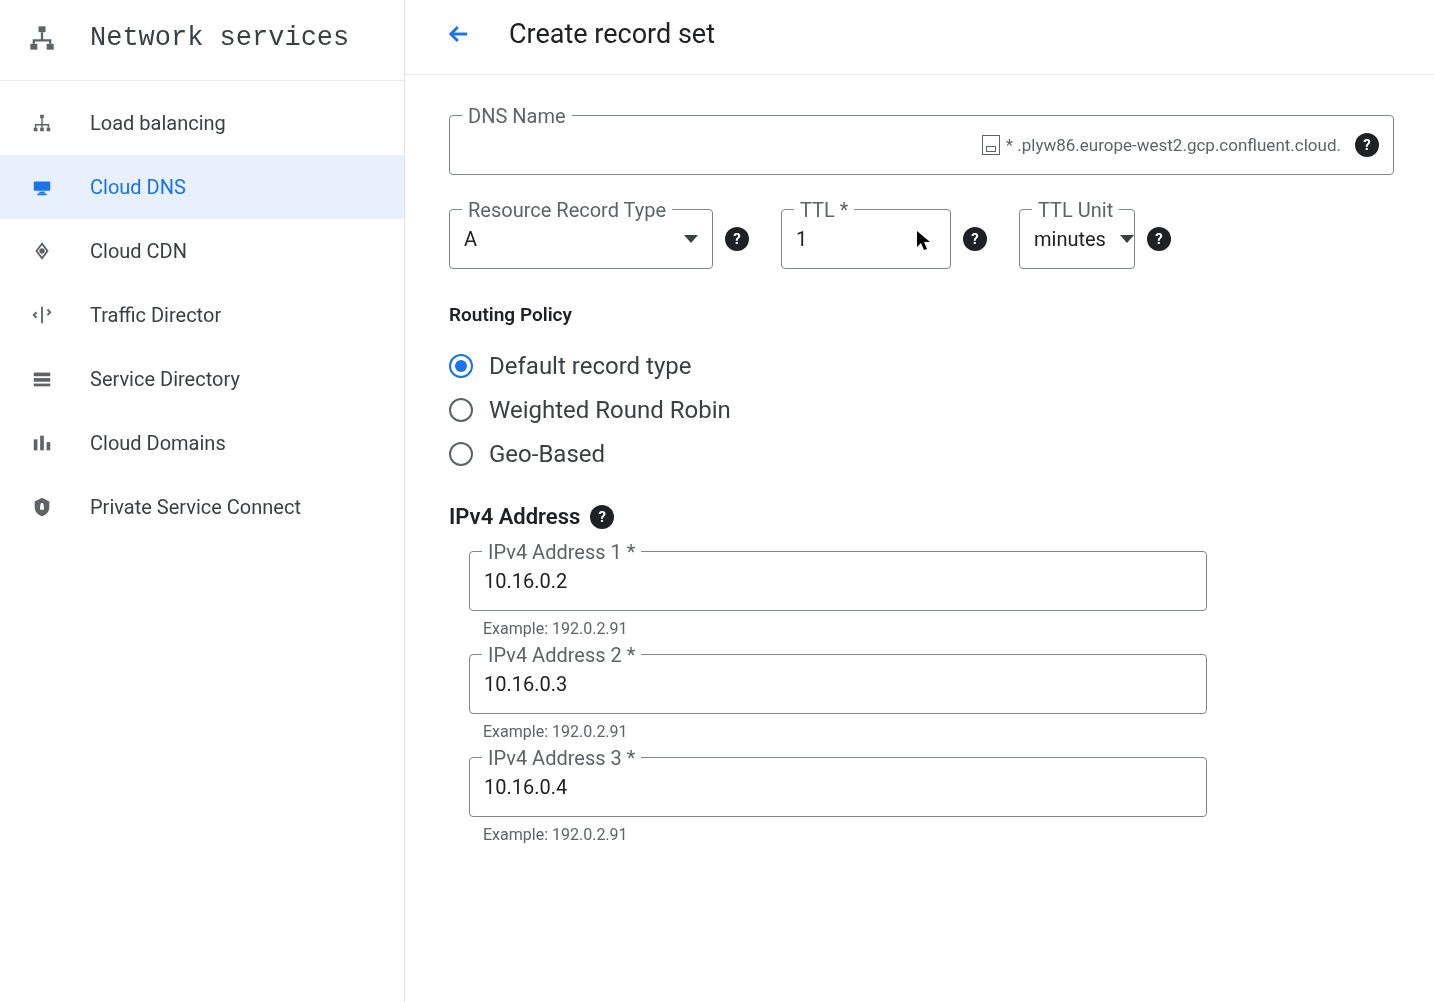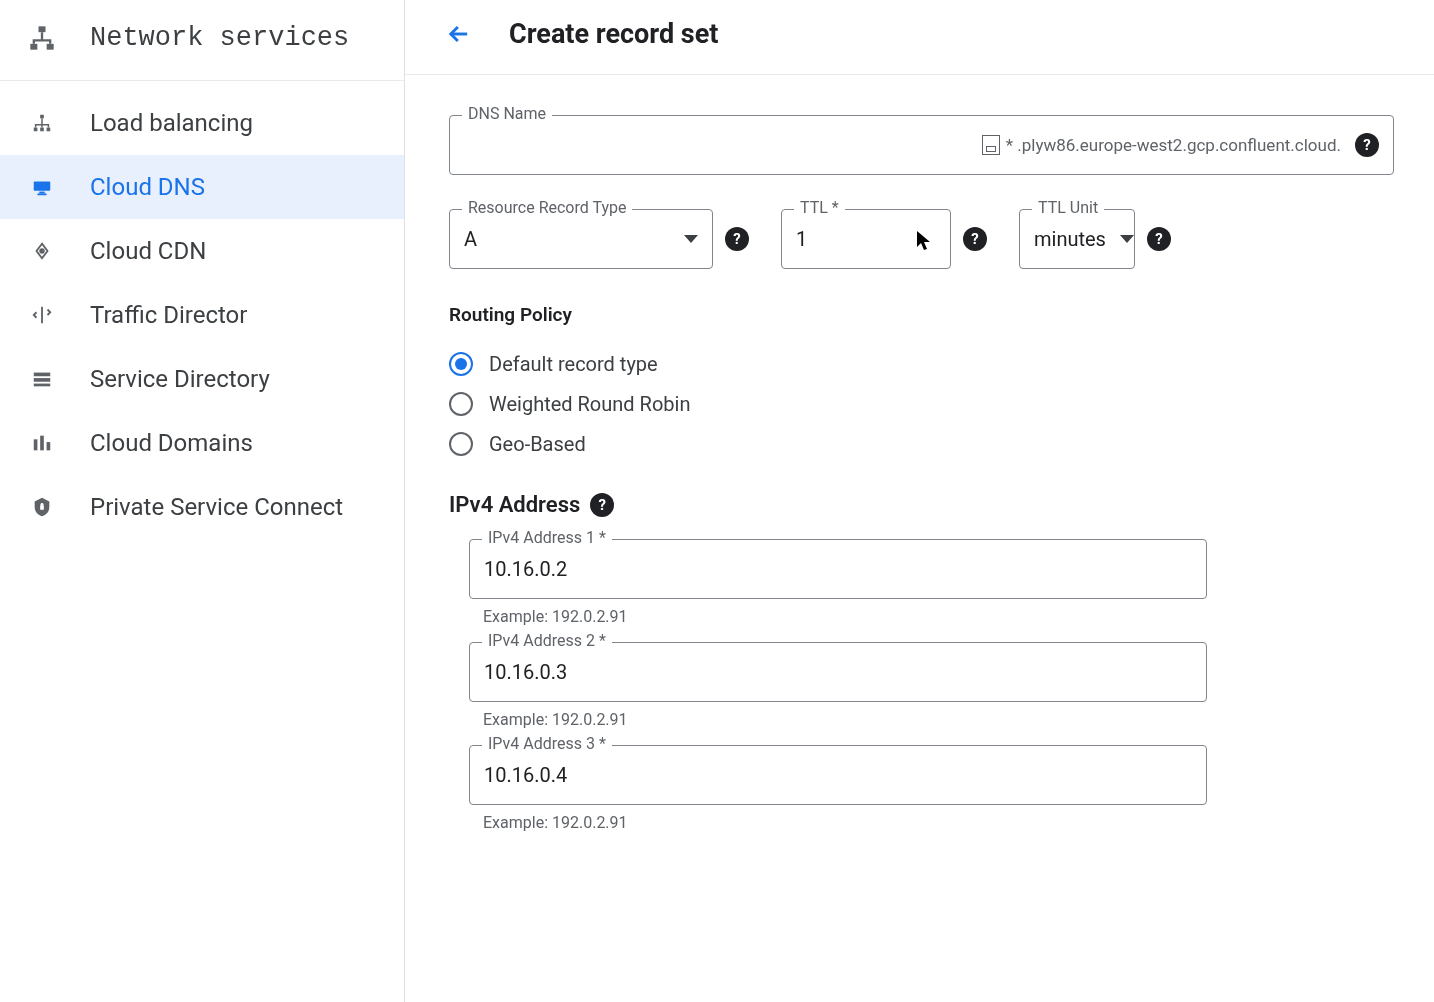--- a/index.html
+++ b/index.html
@@ -38,21 +38,21 @@
       color: #3c4043;
       font-family: Liberation Mono, monospace;
     }
     .nav {
       padding-top: 10px;
     }
     .nav-item {
       display: flex;
       align-items: center;
       padding: 18px 22px;
-      font-size: 24px;
+      font-size: 20px;
       color: #3c4043;
       cursor: pointer;
     }
     .nav-item.active {
       background: #e8f0fe;
       color: #1a73e8;
     }
     .nav-item .icon {
       width: 40px;
       height: 28px;
@@ -80,21 +80,21 @@
       width: 36px;
       height: 36px;
       display: flex;
       align-items: center;
       justify-content: center;
       cursor: pointer;
       color: #1a73e8;
     }
     .page-header .title {
       font-size: 27px;
-      font-weight: 700;
+      font-weight: 400;
       margin-left: 32px;
       color: #202124;
     }
     .form {
       padding: 40px 40px 0 44px;
     }
 
     
     .row {
       display: flex;
@@ -110,21 +110,21 @@
       display: flex;
       align-items: center;
       height: 60px;
     }
     .field .legend {
       position: absolute;
       top: -12px;
       left: 12px;
       background: #fff;
       padding: 0 6px;
-      font-size: 16px;
+      font-size: 20px;
       color: #5f6368;
       white-space: nowrap;
     }
     .field input, .field .select-value {
       border: none;
       outline: none;
       font-size: 20px;
       padding: 0 14px;
       width: 100%;
       background: transparent;
@@ -188,21 +188,21 @@
       display: flex;
       align-items: center;
       gap: 10px;
     }
 
     
     .radio-group { margin-bottom: 18px; }
     .radio-item {
       display: flex;
       align-items: center;
-      font-size: 20px;
+      font-size: 24px;
       color: #3c4043;
       padding: 8px 0;
       cursor: pointer;
     }
     .radio {
       width: 24px;
       height: 24px;
       border: 2.5px solid #5f6368;
       border-radius: 50%;
       margin-right: 16px;

